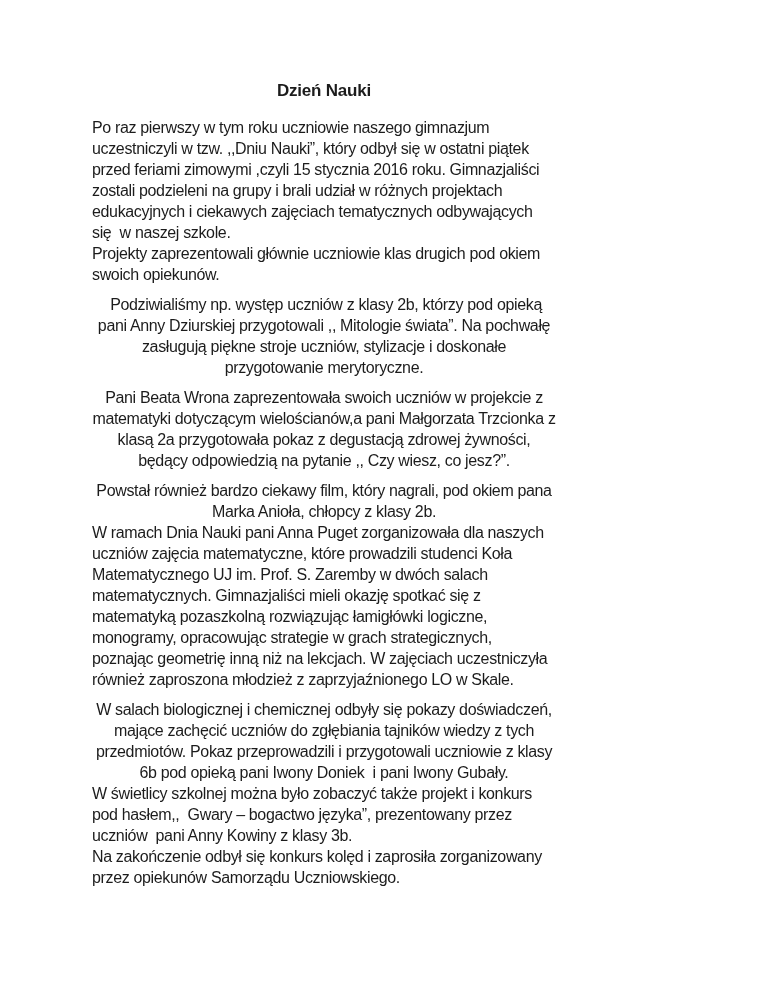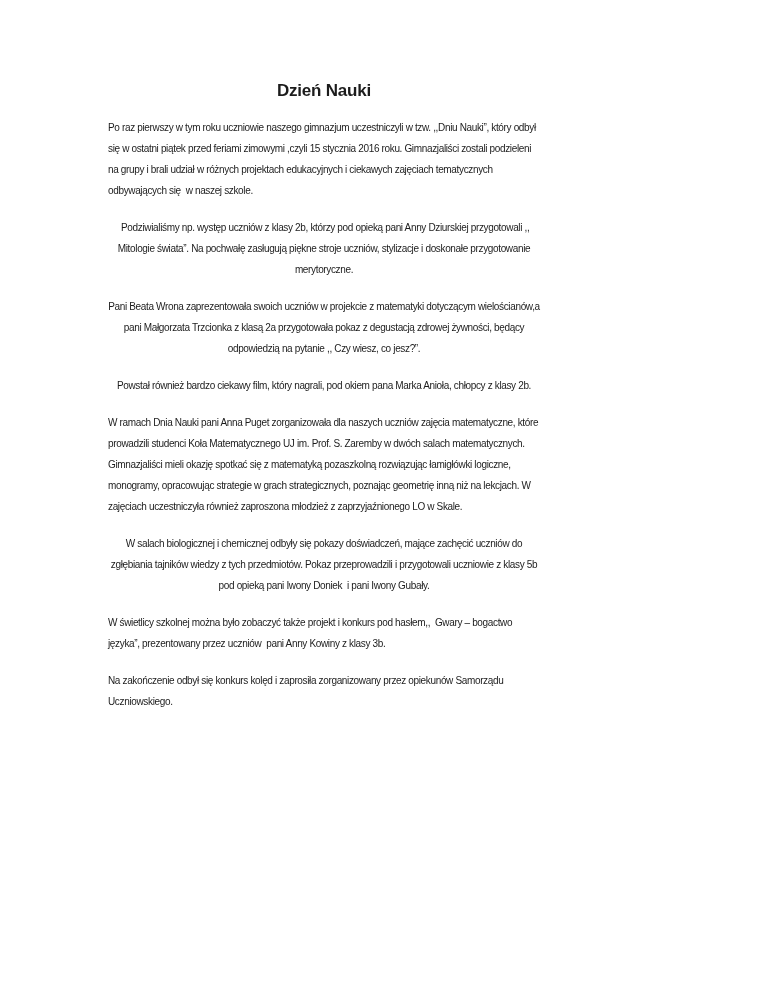--- a/index.html
+++ b/index.html
@@ -20,49 +20,50 @@
   }
   .doc-title {
     font-size: 17px;
     line-height: 20px;
     font-weight: bold;
     text-align: center;
     margin: 0 0 16px 0;
     letter-spacing: -0.2px;
   }
   .para {
-    font-size: 10px;
+    font-size: 16px;
     line-height: 21px;
     letter-spacing: -0.35px;
-    margin: 16px;
+    margin: 0;
     text-align: left;
     white-space: pre-wrap;
   }
   .para.spaced {
     margin-top: 9px;
     text-align: center;
   }
 </style>
 </head>
 <body>
 
 <div class="page">
   <h1 class="doc-title">Dzień Nauki</h1>
 
   <p class="para">Po raz pierwszy w tym roku uczniowie naszego gimnazjum uczestniczyli w tzw. ,,Dniu Nauki”, który odbył się w ostatni piątek przed feriami zimowymi ,czyli 15 stycznia 2016 roku. Gimnazjaliści zostali podzieleni na grupy i brali udział w różnych projektach edukacyjnych i ciekawych zajęciach tematycznych odbywających się  w naszej szkole.</p>
 
+  <p class="para">Projekty zaprezentowali głównie uczniowie klas drugich pod okiem swoich opiekunów.</p>
 
   <p class="para spaced"> Podziwialiśmy np. występ uczniów z klasy 2b, którzy pod opieką pani Anny Dziurskiej przygotowali ,, Mitologie świata”. Na pochwałę zasługują piękne stroje uczniów, stylizacje i doskonałe przygotowanie merytoryczne.</p>
 
 
   <p class="para spaced">Pani Beata Wrona zaprezentowała swoich uczniów w projekcie z matematyki dotyczącym wielościanów,a pani Małgorzata Trzcionka z klasą 2a przygotowała pokaz z degustacją zdrowej żywności, będący odpowiedzią na pytanie ,, Czy wiesz, co jesz?”.</p>
 
   <p class="para spaced">Powstał również bardzo ciekawy film, który nagrali, pod okiem pana Marka Anioła, chłopcy z klasy 2b.</p>
 
 
   <p class="para">W ramach Dnia Nauki pani Anna Puget zorganizowała dla naszych uczniów zajęcia matematyczne, które prowadzili studenci Koła Matematycznego UJ im. Prof. S. Zaremby w dwóch salach matematycznych. Gimnazjaliści mieli okazję spotkać się z matematyką pozaszkolną rozwiązując łamigłówki logiczne, monogramy, opracowując strategie w grach strategicznych, poznając geometrię inną niż na lekcjach. W zajęciach uczestniczyła również zaproszona młodzież z zaprzyjaźnionego LO w Skale.</p>
 
-  <p class="para spaced">W salach biologicznej i chemicznej odbyły się pokazy doświadczeń, mające zachęcić uczniów do zgłębiania tajników wiedzy z tych przedmiotów. Pokaz przeprowadzili i przygotowali uczniowie z klasy 5b pod opieką pani Iwony Doniek  i pani Iwony Gubały.</p>
+  <p class="para spaced">W salach biologicznej i chemicznej odbyły się pokazy doświadczeń, mające zachęcić uczniów do zgłębiania tajników wiedzy z tych przedmiotów. Pokaz przeprowadzili i przygotowali uczniowie z klasy 6b pod opieką pani Iwony Doniek  i pani Iwony Gubały.</p>
 
   <p class="para">W świetlicy szkolnej można było zobaczyć także projekt i konkurs pod hasłem,,  Gwary – bogactwo języka”, prezentowany przez uczniów  pani Anny Kowiny z klasy 3b.</p>
 
   <p class="para">Na zakończenie odbył się konkurs kolęd i zaprosiła zorganizowany przez opiekunów Samorządu Uczniowskiego.</p>
 </div>
 
 </body></html>

